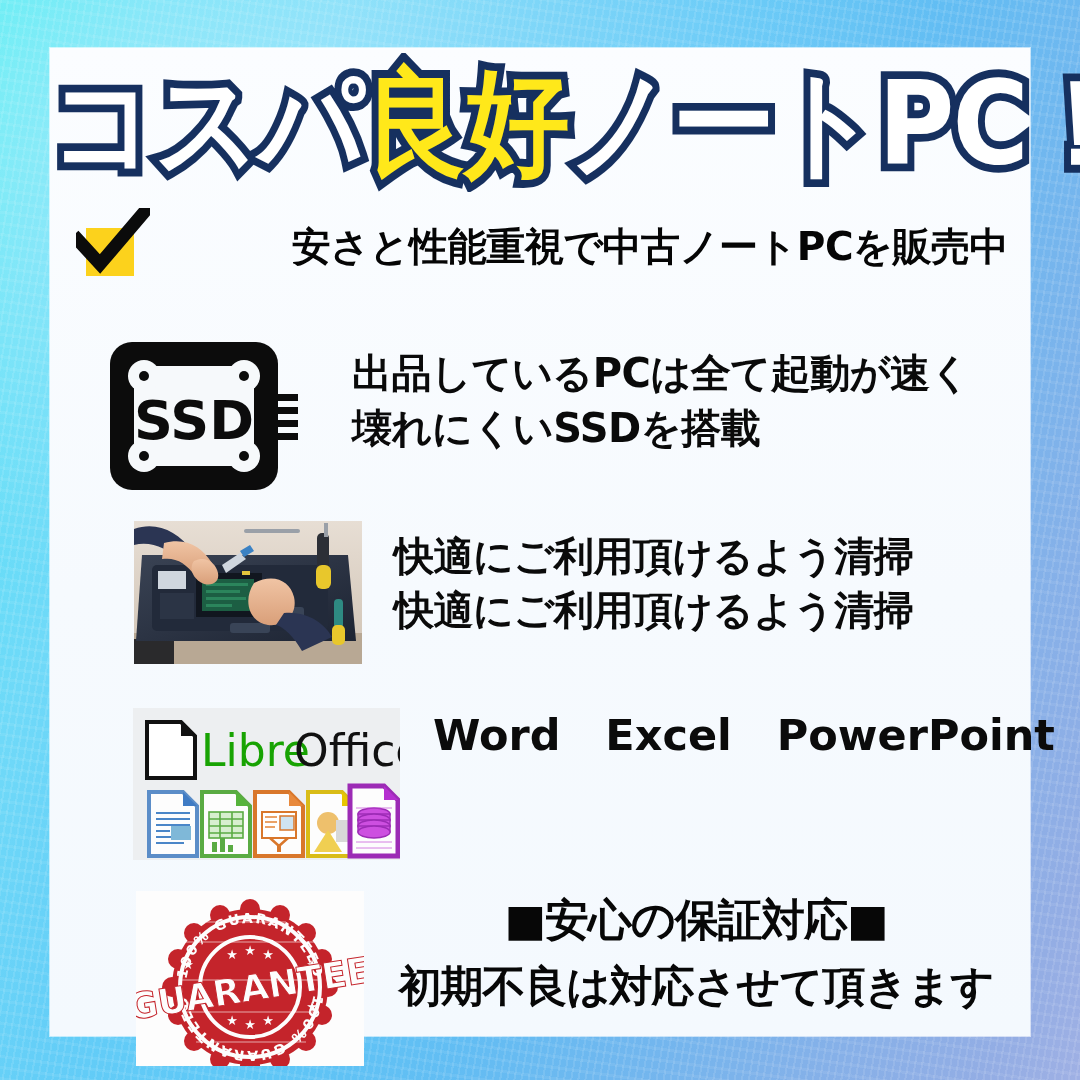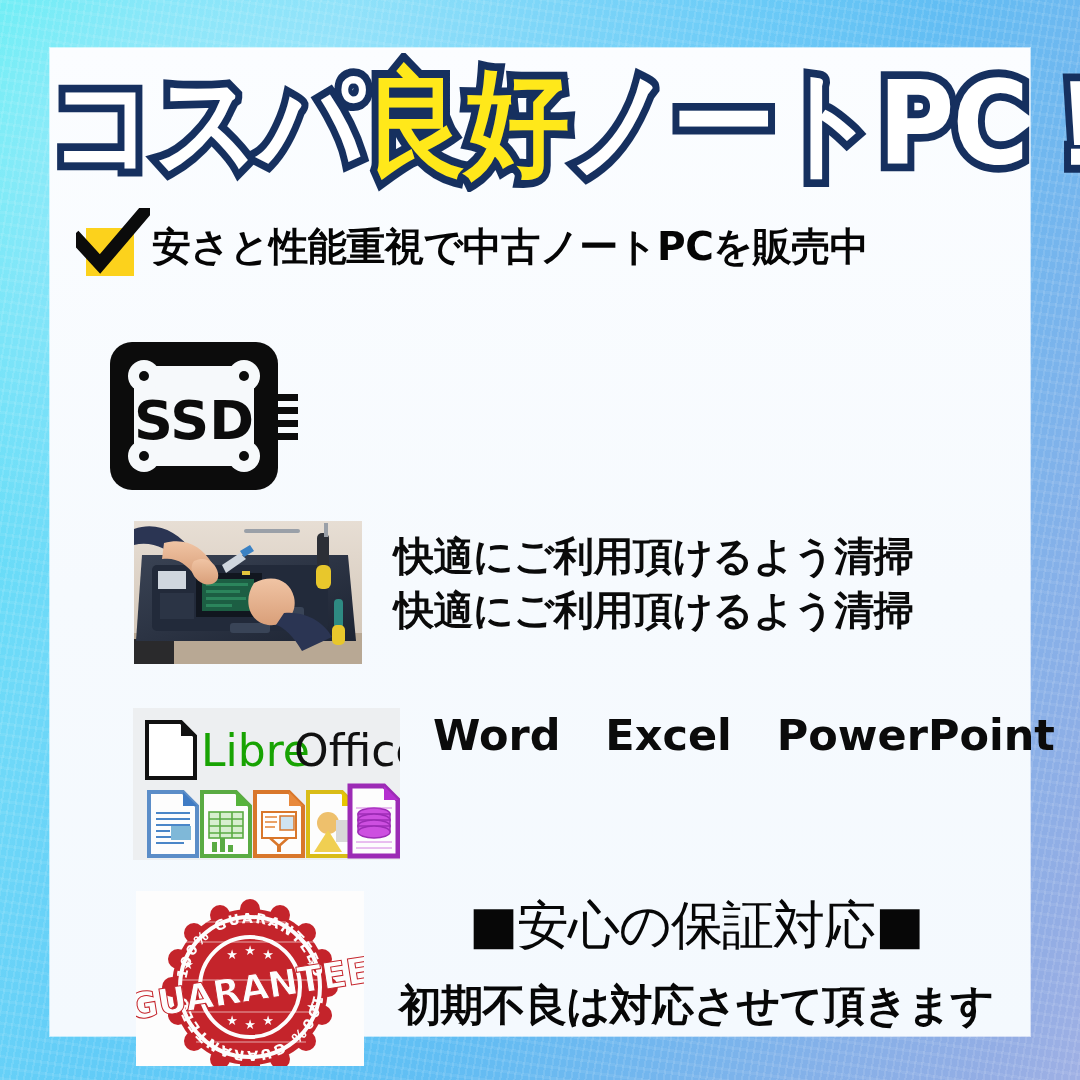--- a/index.html
+++ b/index.html
@@ -54,21 +54,21 @@
     -webkit-text-stroke:14px #16305F;
     paint-order:stroke fill;
   }
   .t-white{color:#ffffff;}
   .t-yellow{color:#FFE81A;}
 
   
   .row{position:absolute;display:flex;align-items:flex-start;}
 
   
-  .row1{left:28px;top:168px;width:930px;align-items:center;}
+  .row1{left:28px;top:168px;width:930px;align-items:center;justify-content:space-between;}
   .check-ico{position:relative;width:68px;height:60px;flex:0 0 68px;margin-right:6px;}
   .check-sq2{position:absolute;left:8px;top:12px;width:48px;height:48px;background:#FCD21C;}
   .check-mark{
     position:absolute;left:-2px;top:-8px;width:74px;height:72px;
   }
   .row1 .txt{font-size:39px;font-weight:bold;color:#050505;letter-spacing:-.5px;line-height:1;}
 
   
   .row2{left:58px;top:288px;width:950px;}
   .ssd{width:192px;height:160px;flex:0 0 192px;}
@@ -87,22 +87,22 @@
   .lo{width:267px;height:152px;flex:0 0 267px;background:#eceef0;position:relative;overflow:hidden;}
   .row4 .col{margin-left:33px;margin-top:2px;}
   .row4 .apps{font-size:43px;font-weight:bold;color:#0b0b0b;letter-spacing:0px;white-space:nowrap;}
   .row4 .apps i{font-style:normal;display:inline-block;}
   .row4 .sub{margin-top:8px;font-size:38px;font-weight:bold;color:#0a0a0a;letter-spacing:-1px;white-space:nowrap;}
 
   
   .row5{left:86px;top:843px;width:950px;}
   .stamp{width:228px;height:175px;flex:0 0 228px;background:#fdfdfd;position:relative;}
   .row5 .col{margin-left:12px;width:640px;text-align:center;}
-  .row5 .l1{font-size:52px;font-weight:normal;color:#070707;letter-spacing:-1px;white-space:nowrap;}
-  .row5 .l2{margin-top:16px;font-size:43px;font-weight:bold;color:#070707;letter-spacing:-1px;white-space:nowrap;}
+  .row5 .l1{font-size:44px;font-weight:bold;color:#070707;letter-spacing:-1px;white-space:nowrap;}
+  .row5 .l2{margin-top:8px;font-size:43px;font-weight:bold;color:#070707;letter-spacing:-1px;white-space:nowrap;}
 </style>
 </head>
 <body>
 
 <div class="poster">
   <div class="tex"></div>
 
   <div class="card">
 
     <div class="title-wrap">
@@ -138,20 +138,24 @@
           <circle cx="136" cy="120" r="16"></circle>
         </g>
         <g fill="#0c0c0c">
           <circle cx="36" cy="40" r="5"></circle>
           <circle cx="136" cy="40" r="5"></circle>
           <circle cx="36" cy="120" r="5"></circle>
           <circle cx="136" cy="120" r="5"></circle>
         </g>
         <text x="86" y="103" font-family="DejaVu Sans, sans-serif" font-size="54" font-weight="bold" fill="#0c0c0c" text-anchor="middle">SSD</text>
       </svg>
+      <div class="txt">
+        <div>出品しているPCは全て起動が速く</div>
+        <div>壊れにくいSSDを搭載</div>
+      </div>
     </div>
 
     <div class="row row3">
       <div class="photo">
         <svg viewBox="0 0 228 143" width="228" height="143">
           <defs>
             <linearGradient id="deskg" x1="0" y1="0" x2="0" y2="1">
               <stop offset="0" stop-color="#e7ded4"></stop>
                 <stop offset="1" stop-color="#cfc2b3"></stop>
             </linearGradient>

